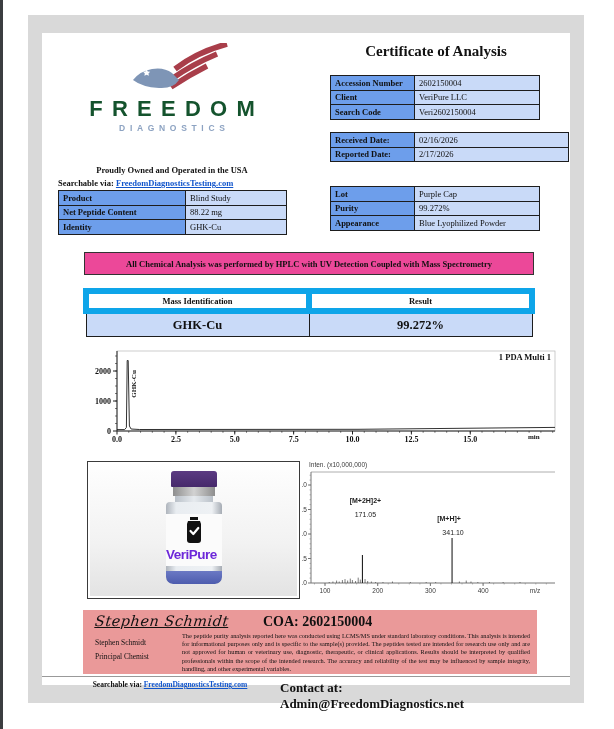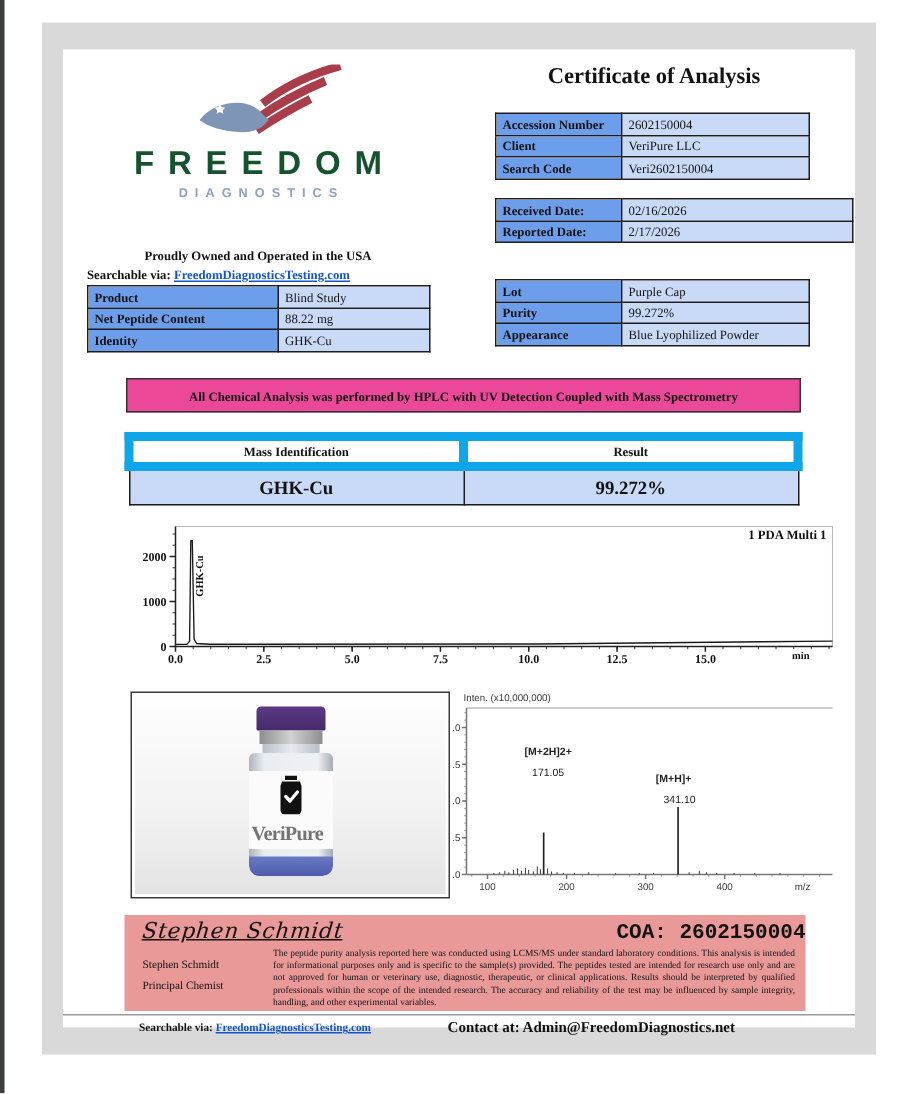--- a/index.html
+++ b/index.html
@@ -72,41 +72,41 @@
   .vial{position:absolute;left:50%;top:7px;transform:translateX(-50%);width:56px;}
   .vial-cap{width:46px;height:16px;margin:0 auto;background:linear-gradient(180deg,#5b3a82,#46296b);
             border-radius:3px 3px 1px 1px;}
   .vial-ring{width:42px;height:9px;margin:0 auto;background:linear-gradient(90deg,#8e8e8e,#d2d2d2,#8e8e8e);}
   .vial-neck{width:38px;height:6px;margin:0 auto;background:linear-gradient(90deg,#b9c0c8,#e6eaee,#b9c0c8);}
   .vial-body{position:relative;width:56px;height:82px;margin:0 auto;
              background:linear-gradient(90deg,#aeb4bc,#e9edf1 18%,#eef1f4 82%,#a6acb4);
              border-radius:4px 4px 7px 7px;overflow:hidden;}
   .vial-label{position:absolute;left:0;top:12px;width:56px;height:52px;background:#fbfbfb;
               overflow:hidden;text-align:center;}
-  .vial-brand{font-family:Liberation Serif, serif;font-weight:700;font-size:13.5px;
-              color:#737373;letter-spacing:-0.5px;white-space:nowrap;margin-left:-4px;}
+  .vial-brand{font-family:Liberation Sans, sans-serif;font-weight:700;font-size:13.5px;
+              color:#6d28d9;letter-spacing:-0.5px;white-space:nowrap;margin-left:-4px;}
   .vial-powder{position:absolute;left:0;bottom:0;width:56px;height:13px;
                background:linear-gradient(180deg,#6b79c4,#4d5cae);border-radius:0 0 7px 7px;}
 
   
   .sig-box{position:absolute;left:41px;top:577px;width:454px;height:64px;background:#ea9999;}
   .sig-script{position:absolute;left:12px;top:3px;font-family:"DejaVu Serif",serif;
               font-style:italic;font-size:14.5px;font-weight:500;text-decoration:underline;
               transform:skewX(-6deg);letter-spacing:0.5px;}
-  .sig-coa{position:absolute;left:180px;top:4px;width:274px;text-align:right;
-           font-size:14px;font-weight:700;font-family:Liberation Mono, monospace;}
+  .sig-coa{position:absolute;left:180px;top:4px;width:274px;text-align:left;
+           font-size:14px;font-weight:700;}
   .sig-name{position:absolute;left:12px;top:28px;font-size:7.5px;}
   .sig-role{position:absolute;left:12px;top:42px;font-size:7.5px;}
   .sig-disc{position:absolute;left:99px;top:22px;width:348px;font-size:6.3px;line-height:1.3;
             text-align:justify;}
 
   
   .footer{position:absolute;left:0;top:643px;width:528px;border-top:1px solid #999;height:16px;}
   .f-left{position:absolute;left:28px;top:3px;width:200px;text-align:center;font-size:7.5px;font-weight:700;}
-  .f-right{position:absolute;left:238px;top:3px;width:210px;text-align:right;font-size:10px;font-weight:700;}
+  .f-right{position:absolute;left:238px;top:3px;width:210px;text-align:left;font-size:13px;font-weight:700;}
 </style>
 </head>
 <body>
 
 <div class="screen">
   <div class="left-edge"></div>
   <div class="frame">
     <div class="doc">
 
       <div class="logo-block">

